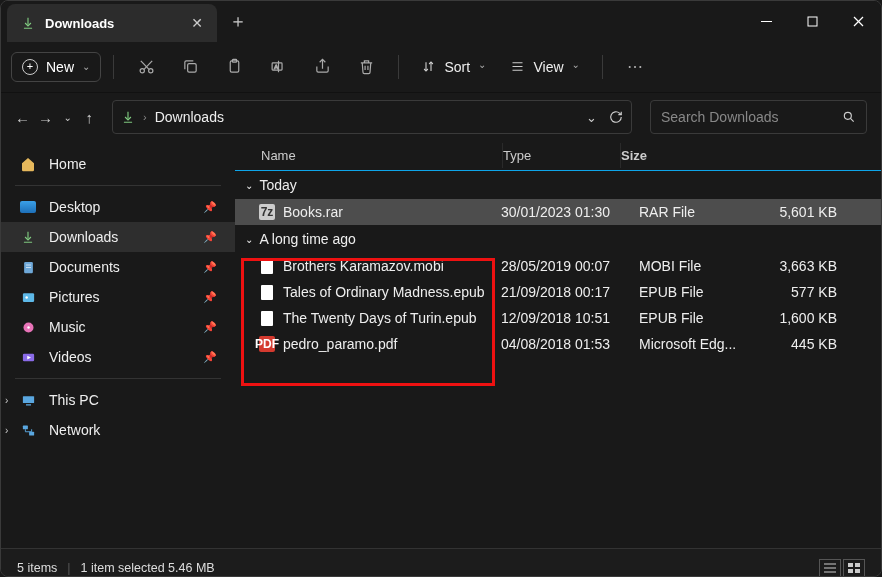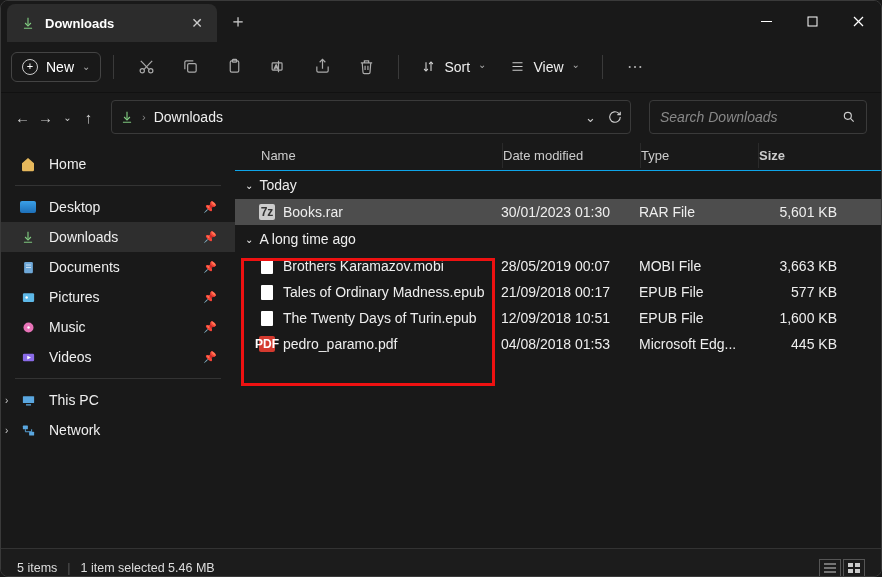--- a/index.html
+++ b/index.html
@@ -24,21 +24,21 @@
 .chev { font-size: 10px; color: #aaa; }
 
 
 .navrow { display: flex; align-items: center; gap: 8px; height: 48px; padding: 0 14px; background: #191919; }
 .nav-arrow { width: 28px; height: 28px; display: flex; align-items: center; justify-content: center; color: #ccc; cursor: pointer; font-size: 15px; }
 .address { flex: 0 0 520px; display: flex; align-items: center; border: 1px solid #3a3a3a; border-radius: 4px; height: 34px; padding: 0 8px; margin-left: 8px;}
 .address .dlicon { color:#7fc97f; margin-right:8px; font-size:14px;}
 .address .crumb { color:#eee; font-size:14px; }
 .address .right-icons { margin-left:auto; display:flex; gap:12px; color:#ccc; font-size:13px;}
 .search { flex: 1; display: flex; align-items: center; border: 1px solid #3a3a3a; border-radius: 4px; height: 34px; padding: 0 10px; margin-left: 10px;}
-.search input { flex:1; background: transparent; border: none; outline: none; color: #86efac; font-size: 14px; font-style: italic;}
+.search input { flex:1; background: transparent; border: none; outline: none; color: #86efac; font-size: 14px;}
 .search input::placeholder { color: #888; }
 .search .mag { color:#ccc; font-size:14px;}
 
 
 .main { display: flex; height: 407px; background: #191919;}
 .sidebar { width: 234px; padding: 8px 0; overflow:hidden;}
 .side-item { display: flex; align-items: center; gap: 12px; padding: 7px 18px; font-size: 14px; color: #eee; cursor:pointer; position: relative;}
 .side-item.active { background: #2e2e2e;}
 .side-item .pin { margin-left:auto; color:#888; font-size:11px;}
 .side-item .expand { position:absolute; left:4px; font-size:10px; color:#ccc;}
@@ -324,21 +324,20 @@
             <path d="M7 10v4h10v-4" stroke="#5aa7e0" fill="none" stroke-width="1.5"></path>
           </svg>
       </span>
       <span>Network</span>
     </div>
   </div>
 
   <div class="content">
     <div class="headers">
       <div class="col-name">Name</div>
-      <div class="col-date">Date modified</div>
       <div class="col-type">Type</div>
       <div class="col-size">Size</div>
     </div>
 
     <div class="group">
       <span class="gchev">⌄</span>
       <span>Today</span>
     </div>
     <div class="row selected">
       <div class="rname">

